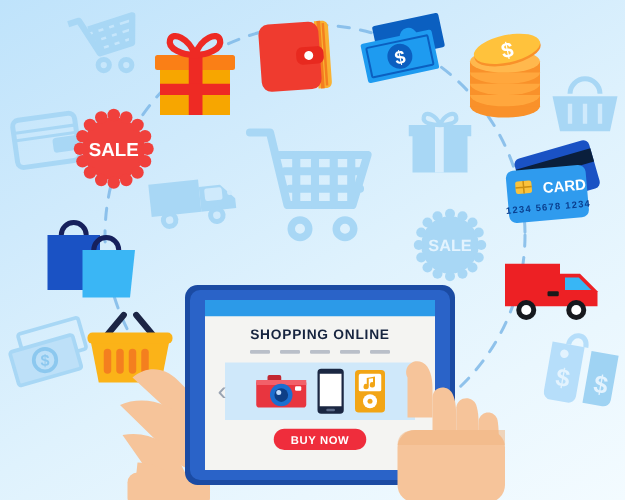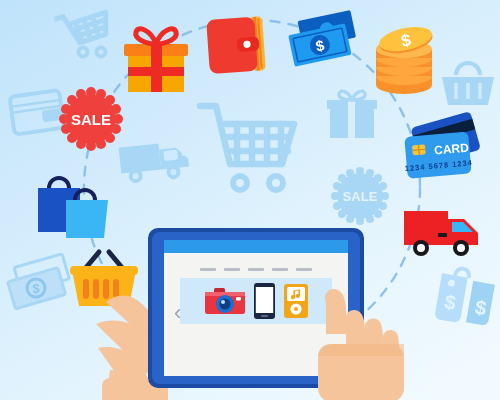--- a/index.html
+++ b/index.html
@@ -306,20 +306,21 @@
       <rect x="6" y="116" width="66" height="28" rx="8" fill="#f6c49a"></rect>
     </svg>
   </div>
 
   <div class="abs" id="tablet">
     <div style="position:absolute;inset:0;background:#1b4ba3;border-radius:10px;"></div>
     <div style="position:absolute;left:4px;top:4px;right:4px;bottom:4px;background:#2a63c8;border-radius:8px;"></div>
     <div style="position:absolute;left:16px;top:12px;right:16px;bottom:12px;background:#f4f4f2;overflow:hidden;">
       <div style="height:13px;background:#2c9ae8;"></div>
       <div style="padding-top:9px;">
+        <div class="screen-title">SHOPPING ONLINE</div>
         <div class="dashes">
           <span class="dash"></span>
           <span class="dash"></span>
           <span class="dash"></span>
           <span class="dash"></span>
           <span class="dash"></span>
         </div>
 
         <div class="carousel">
 
@@ -350,20 +351,21 @@
               <path d="M11 7v6.2a2.1 2.1 0 1 1-1.6-2V6.4L16 5.2v6.6a2.1 2.1 0 1 1-1.6-2V6.6z" fill="#f2a515"></path>
               <circle cx="12" cy="25" r="5.6" fill="#ffffff"></circle>
               <circle cx="12" cy="25" r="2" fill="#f2a515"></circle>
             </svg>
           </span>
         </div>
 
         <div class="chev" style="left:10px;top:62px;">‹</div>
         <div class="chev" style="right:10px;top:62px;">›</div>
 
+        <div class="buy">BUY NOW</div>
       </div>
     </div>
   </div>
 
   <div class="abs" style="left:288px;top:282px;z-index:5;">
     <svg width="130" height="120" viewBox="0 0 130 120">
       <path d="M38 20c-4-8 4-16 12-12 6 3 8 12 8 20v24h-20z" fill="#f6c49a"></path>
       <path d="M58 36c0-9 12-11 16-3 3 6 3 14 3 22v20H58z" fill="#f6c49a"></path>
       <path d="M77 44c1-9 13-10 16-2 2 6 2 14 2 22v18H77z" fill="#f6c49a"></path>
       <path d="M95 54c2-8 13-8 15 0 1 5 1 12 1 20v14H95z" fill="#f6c49a"></path>

